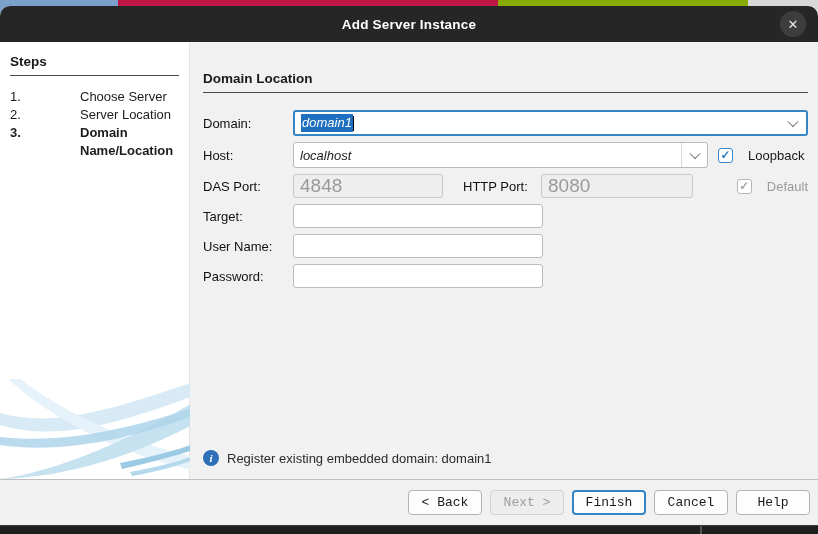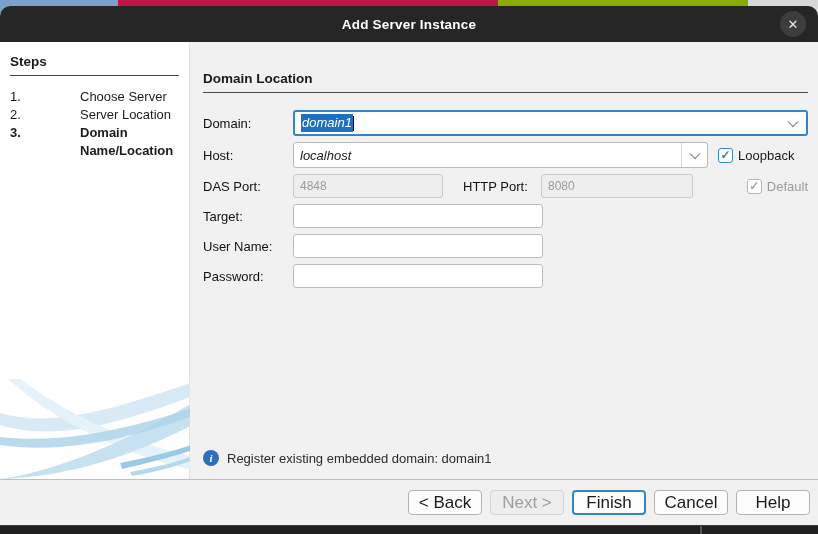--- a/index.html
+++ b/index.html
@@ -57,54 +57,54 @@
   .combo-arrow { position:absolute; right:0; top:0; bottom:0; width:26px;
                  display:flex; align-items:center; justify-content:center;
                  border-left:1px solid #d9d9d9; }
   .combobox.focused .combo-arrow { border-left:none; }
   .chevron { width:8px; height:8px; border-right:1.6px solid #7b7b7b; border-bottom:1.6px solid #7b7b7b;
              transform:rotate(45deg) translate(-1px,-1px); }
   .selected-text { background:#1e6fbf; color:#ffffff; padding:1px 1px 2px 1px; }
   .caret { display:inline-block; width:1px; height:15px; background:#000; margin-left:0; }
 
   .textfield { height:24px; background:#ffffff; border:1px solid #bcbcbc; border-radius:3px;
-               padding:0 6px; font-family:"Liberation Sans", sans-serif; font-size:12px; color:#1a1a1a; }
+               padding:0 6px; font-family:"Liberation Sans", sans-serif; font-size:19px; color:#1a1a1a; }
   .textfield.disabled { background:#eeeeee; border-color:#c9c9c9; color:#9a9a9a;
                         display:flex; align-items:center; }
 
   .w-domain { width:515px; }
   .w-host   { width:415px; }
   .w-port   { width:150px; }
   .w-port2  { width:152px; }
   .w-short  { width:250px; }
 
   .inline-label { margin-left:20px; width:78px; color:#111; }
 
   .checkbox-wrap { display:flex; align-items:center; cursor:pointer; }
   .checkbox-wrap.ml { margin-left:10px; }
   .checkbox-wrap.push-right { margin-left:auto; margin-right:0; }
   .checkbox-box { width:15px; height:15px; border:1.5px solid #3a87c8; border-radius:3px;
                   background:#ffffff; display:flex; align-items:center; justify-content:center;
                   color:#2f7ec2; font-size:12px; font-weight:bold; line-height:1; }
-  .checkbox-label { margin-left:5px; }
+  .checkbox-label { margin-left:15px; }
   .checkbox-wrap.disabled .checkbox-box { border-color:#b6b6b6; color:#a5a5a5; }
   .checkbox-wrap.disabled .checkbox-label { color:#9a9a9a; }
 
   .info-row { position:absolute; left:13px; bottom:13px; display:flex; align-items:center; }
   .info-icon { width:16px; height:16px; border-radius:50%; background:#2e6fb8; color:#fff;
                font-size:11px; font-weight:bold; display:flex; align-items:center; justify-content:center;
                font-family:"Liberation Serif", serif; font-style:italic; }
   .info-text { margin-left:8px; color:#2b2b2b; }
 
   
   .button-bar { flex:0 0 46px; background:#f1f1f1; border-top:1px solid #bfbfbf;
                 display:flex; align-items:center; justify-content:flex-end; gap:8px;
                 padding-right:8px; }
   .btn { width:74px; height:25px; background:#fdfdfd; border:1px solid #b3b3b3; border-radius:4px;
-         font-family:Liberation Sans, sans-serif; font-size:17px; color:#1a1a1a; cursor:pointer; }
+         font-family:Liberation Mono, monospace; font-size:13px; color:#1a1a1a; cursor:pointer; }
   .btn.default { border:2px solid #3584c4; }
   .btn.disabled { background:#ededed; border-color:#d2d2d2; color:#9e9e9e; cursor:default; }
 
   
   .desktop-strip-bottom { position:absolute; left:0; bottom:0; width:818px; height:9px;
                           background:#1f1f1f; border-top:1px solid #3a3a3a; }
   .bottom-divider { position:absolute; left:700px; top:0; bottom:0; width:2px; background:#555555; }
 </style>
 </head>
 <body>

